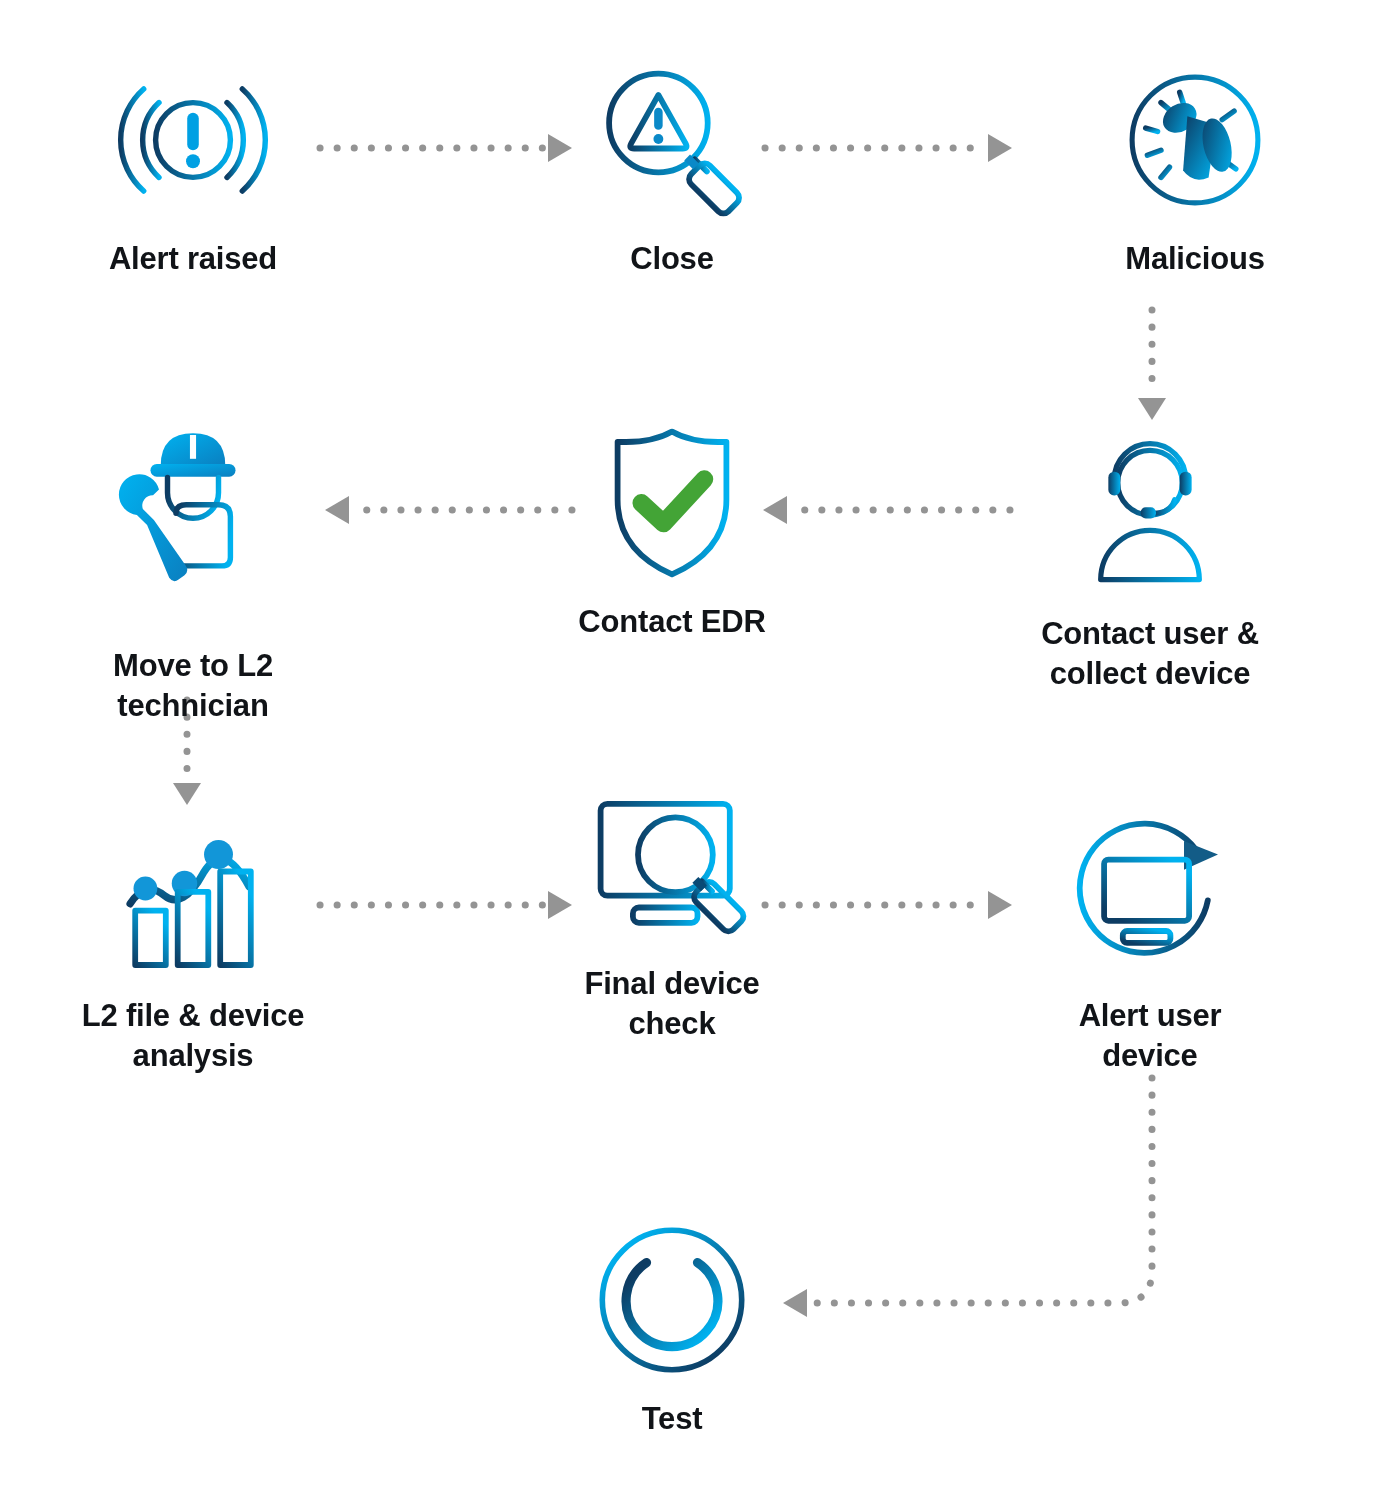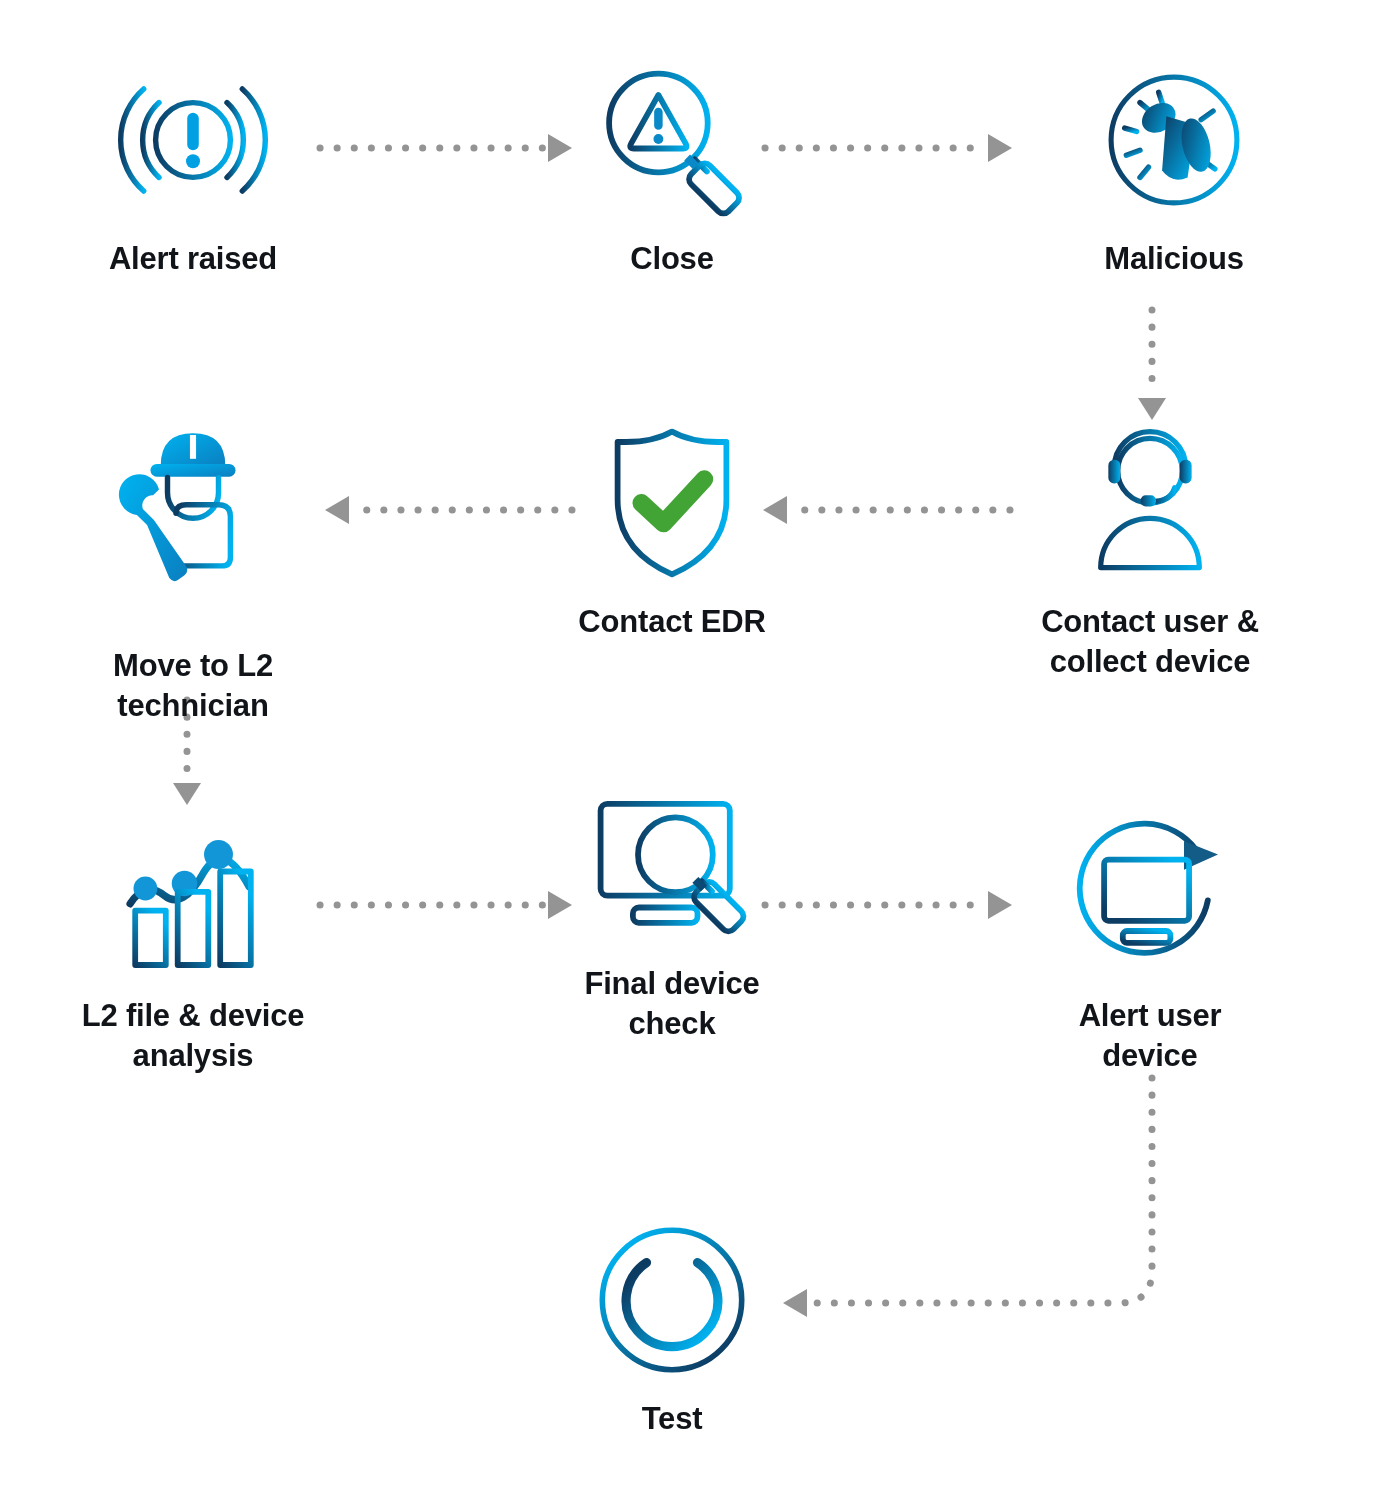--- a/index.html
+++ b/index.html
@@ -45,25 +45,25 @@
     font-size: 31px;
     line-height: 1.28;
     color: #111418;
     font-weight: 600;
     letter-spacing: -0.2px;
     white-space: pre-line;
   }
   
   #node-alert-raised   { left: 43px;   top: 55px; }
   #node-test           { left: 522px;  top: 55px; }
-  #node-malicious      { left: 1024px; top: 55px; }
+  #node-malicious      { left: 1045px; top: 55px; }
 
   #node-move-to-l2     { left: 43px;   top: 418px; gap: 44px; }
   #node-verify-edr     { left: 522px;  top: 418px; }
-  #node-contact-user   { left: 1000px; top: 418px; text-align: center; }
+  #node-contact-user   { left: 1000px; top: 430px; text-align: center; }
 
   #node-l2-analysis    { left: 43px;   top: 812px; }
   #node-final-check    { left: 522px;  top: 780px; }
   #node-return-device  { left: 1000px; top: 812px; }
 
   #node-close          { left: 522px;  top: 1215px; }
 </style>
 </head>
 <body>
 

